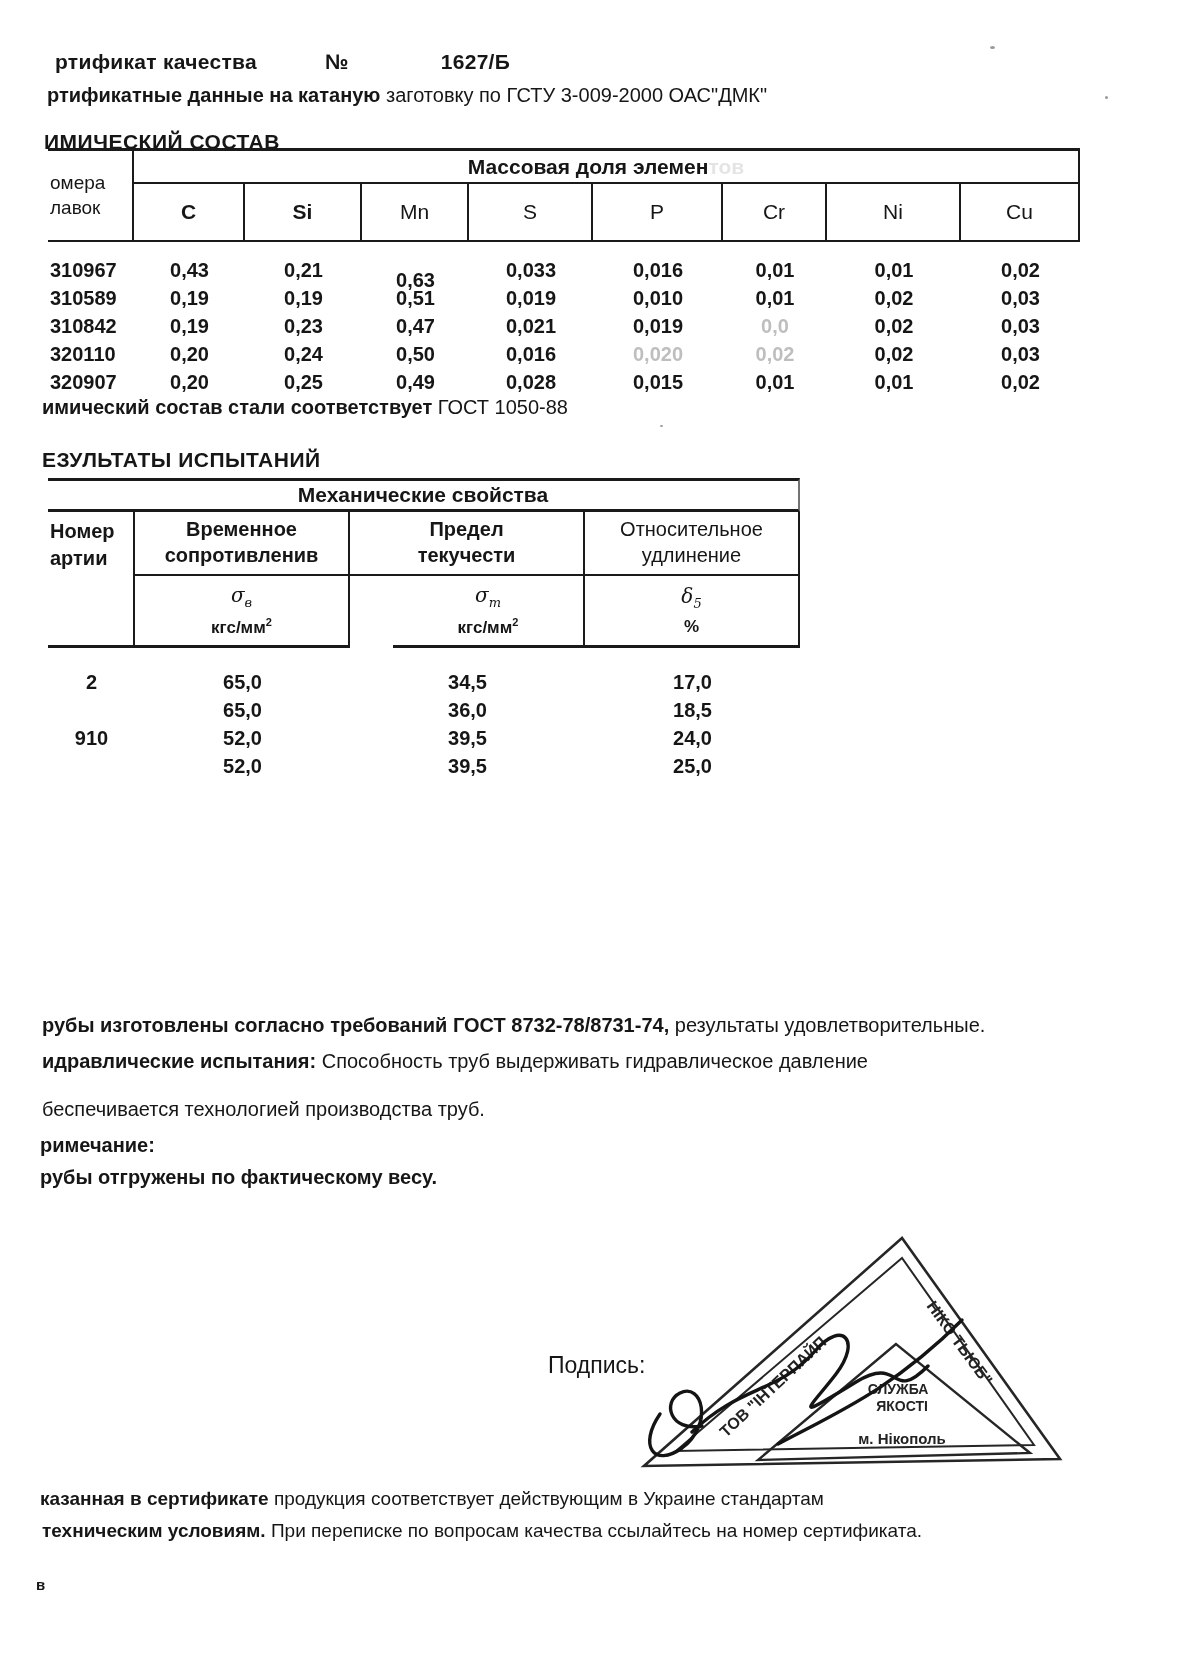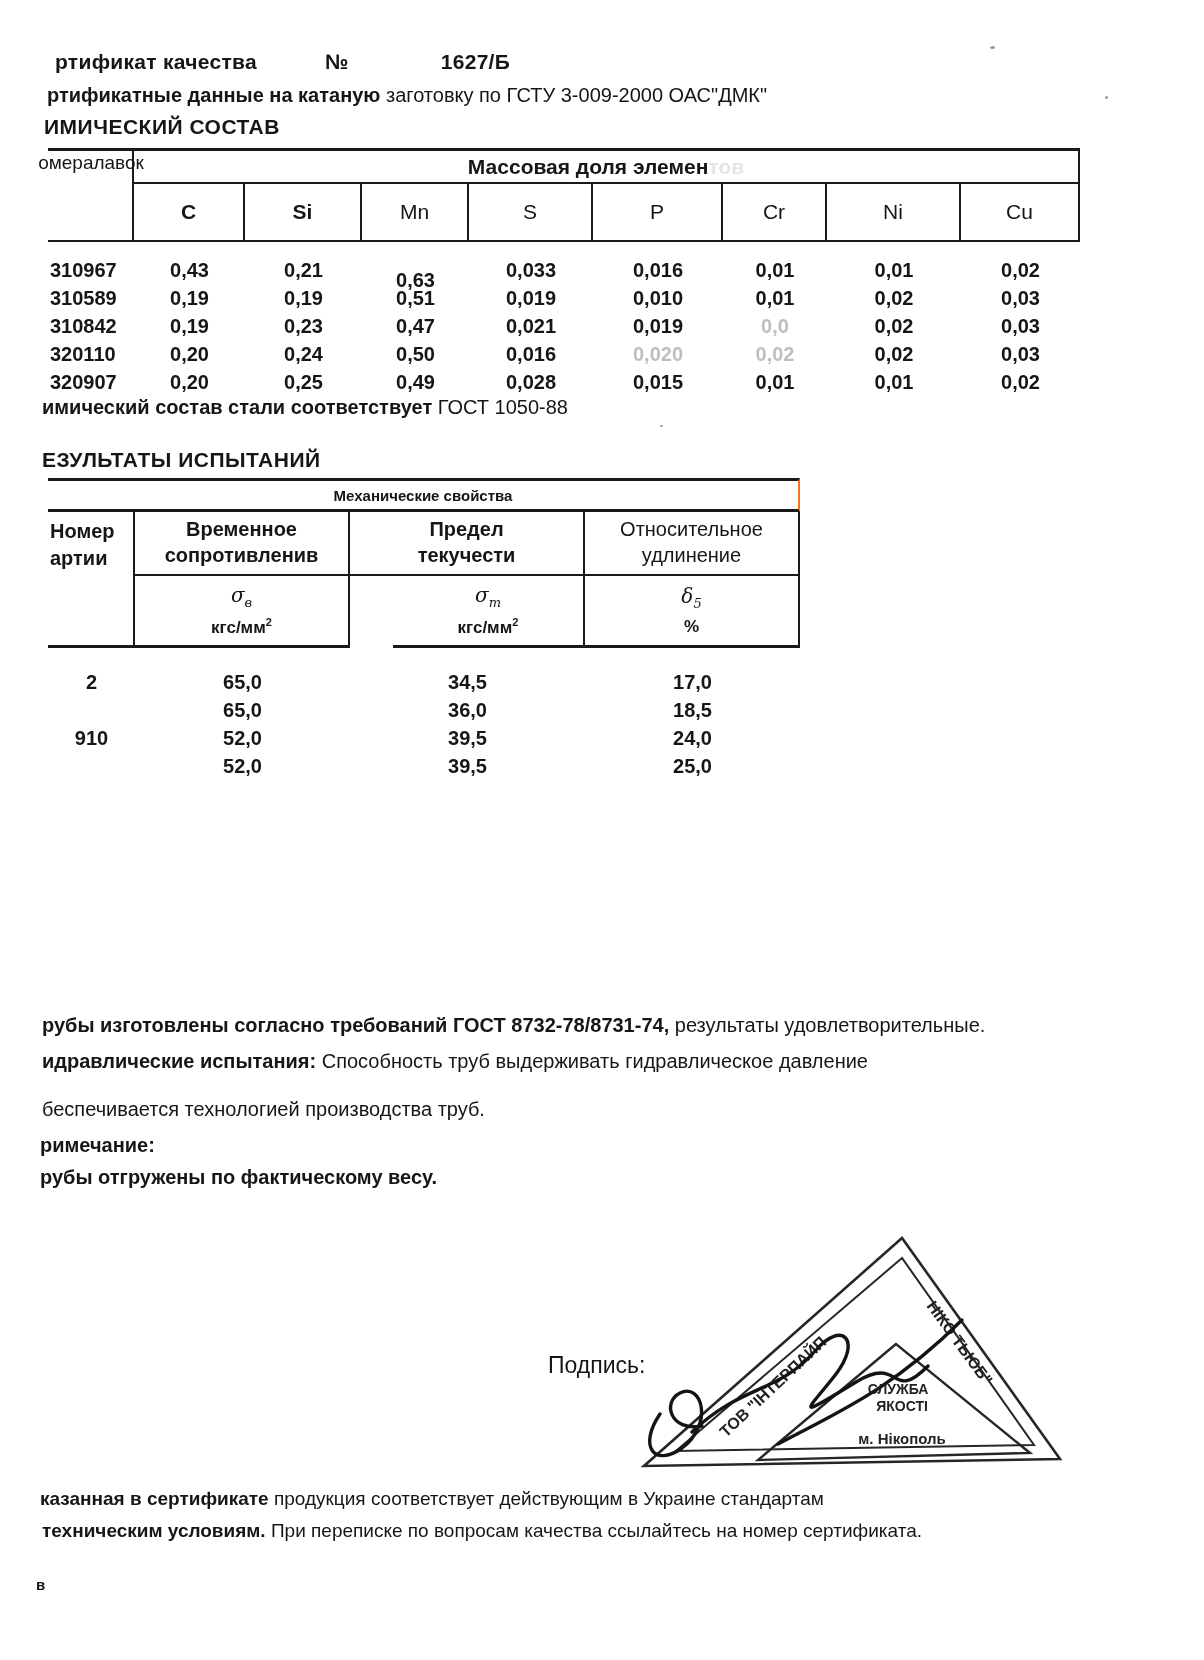--- a/index.html
+++ b/index.html
@@ -11,45 +11,45 @@
   .b{font-weight:bold;}
   .faded{color:#8a8a8a;opacity:.55;filter:blur(.3px);}
   .faded-tail{color:#b5b5b5;opacity:.35;filter:blur(.6px);}
 
   
   .cert-line{top:50px;left:55px;font-size:21px;letter-spacing:.3px;}
   .cert-line .numero{margin-left:68px;}
   .cert-line .certnum{margin-left:92px;}
   .subtitle{top:84px;left:47px;font-size:20px;}
   .section-title{font-size:21px;font-weight:bold;letter-spacing:.5px;}
-  .sec-chem{top:115px;left:44px;}
+  .sec-chem{top:130px;left:44px;}
   .sec-res{top:448px;left:42px;}
   .chem-note{top:396px;left:42px;font-size:20px;}
 
   
   .chem-grid{
     left:48px;top:148px;display:grid;
     grid-template-columns:86px 111px 117px 107px 124px 130px 104px 134px 119px;
     grid-template-rows:36px 58px 14px repeat(5,28px);
   }
   .cell{display:flex;align-items:center;justify-content:center;font-size:20px;box-sizing:border-box;}
   .c-span{grid-row:1;grid-column:2/10;border-top:3px solid #1a1a1a;border-right:2px solid #1a1a1a;border-bottom:2px solid #1a1a1a;font-weight:bold;font-size:21px;}
   .c-col1{grid-row:1/3;grid-column:1;border-top:3px solid #1a1a1a;border-right:2px solid #1a1a1a;border-bottom:2px solid #1a1a1a;
-          justify-content:center;align-items:flex-start;padding-left:2px;font-size:19px;line-height:1.3;}
+          flex-direction:column;justify-content:center;align-items:flex-start;padding-left:2px;font-size:19px;line-height:1.3;}
   .c-el{grid-row:2;border-right:2px solid #1a1a1a;border-bottom:2px solid #1a1a1a;font-size:21px;}
   .c-data{font-weight:bold;}
   .c-melt{justify-content:flex-start;padding-left:2px;}
 
   
   .mech-grid{
     left:48px;top:478px;display:grid;
     grid-template-columns:87px 215px 235px 215px;
     grid-template-rows:34px 64px 72px 20px repeat(4,28px);
   }
-  .m-span{grid-row:1;grid-column:1/5;border-top:3px solid #1a1a1a;border-right:2px solid #f97316;border-bottom:3px solid #1a1a1a;font-weight:bold;font-size:15px;}
+  .m-span{grid-row:1;grid-column:1/5;border-top:3px solid #1a1a1a;border-right:2px solid #737373;border-bottom:3px solid #1a1a1a;font-weight:bold;font-size:21px;}
   .m-col1{grid-row:2/4;grid-column:1;border-right:2px solid #1a1a1a;border-bottom:3px solid #1a1a1a;
           flex-direction:column;justify-content:flex-start;align-items:flex-start;padding:6px 0 0 2px;font-size:20px;font-weight:bold;line-height:1.35;}
   .m-h{grid-row:2;border-right:2px solid #1a1a1a;border-bottom:2px solid #1a1a1a;flex-direction:column;font-weight:bold;font-size:20px;line-height:1.3;padding-top:4px;justify-content:flex-start;}
   .m-u{grid-row:3;border-right:2px solid #1a1a1a;border-bottom:3px solid #1a1a1a;flex-direction:column;justify-content:space-evenly;padding:2px 0;}
   .sym{font-family:"DejaVu Serif",serif;font-style:italic;font-size:20px;}
   .sym sub{font-size:13px;}
   .unit{font-weight:bold;font-size:17px;}
   .unit sup{font-size:11px;}
   .m-data{font-weight:bold;}
 

